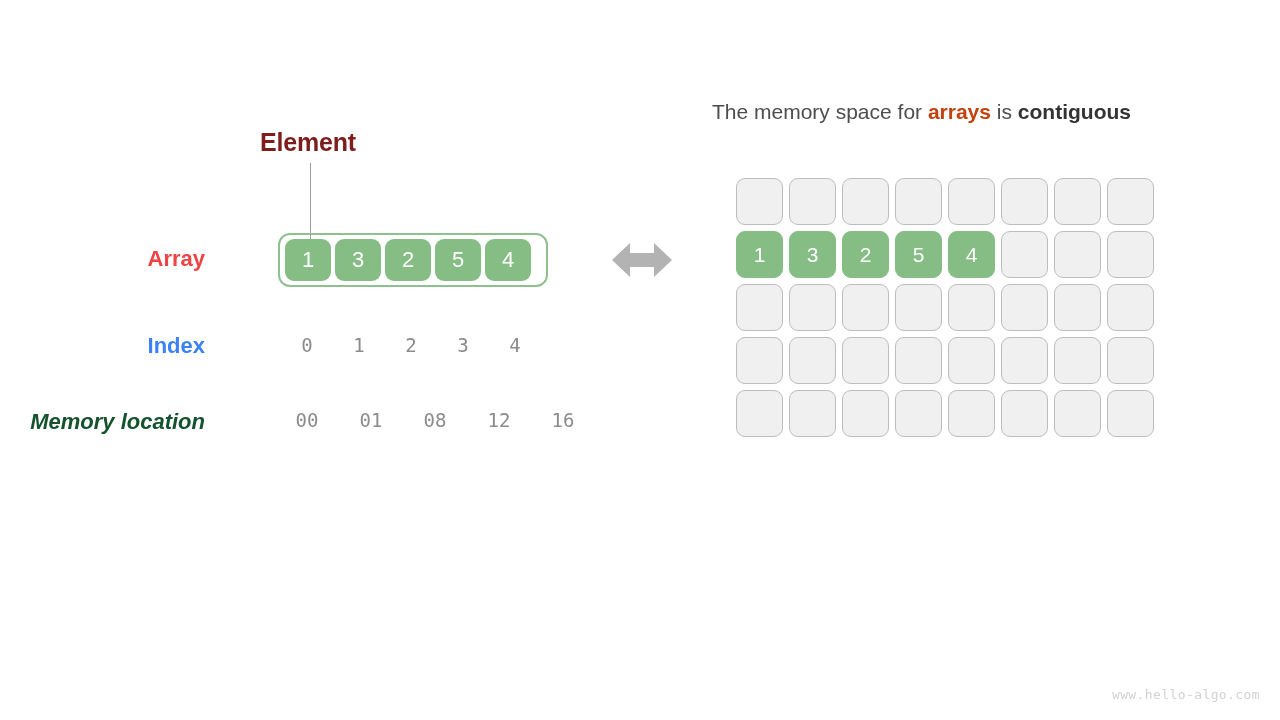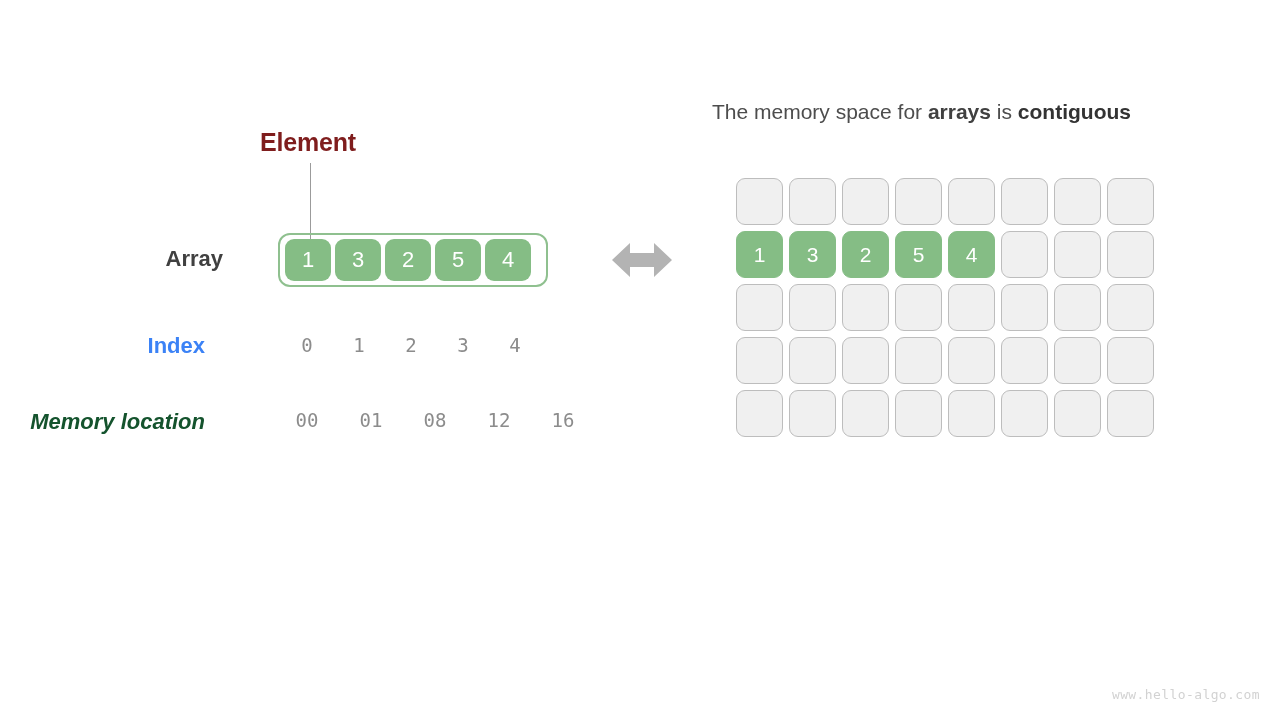--- a/index.html
+++ b/index.html
@@ -49,22 +49,21 @@
     right: 0;
     font-size: 22px;
     font-weight: bold;
     text-align: right;
     white-space: nowrap;
   }
   .label-array {
     left: 0;
     width: 205px;
     top: 246px;
-    color: #404040;
-    padding-left: 18px;
+    color: #ef4444;
   }
   .label-index {
     left: 0;
     width: 205px;
     top: 333px;
     color: #3b82f6;
   }
   .label-memory {
     left: 0;
     width: 205px;
@@ -147,21 +146,21 @@
 
   .mem-title {
     position: absolute;
     left: 12px;
     top: 100px;
     font-size: 21px;
     color: #4d4d4d;
     white-space: nowrap;
   }
   .mem-title .hl-green {
-    color: #404040;
+    color: #c2410c;
     font-weight: bold;
   }
   .mem-title .hl-dark {
     color: #333333;
     font-weight: bold;
   }
 
   .mem-grid {
     position: absolute;
     left: 36px;

